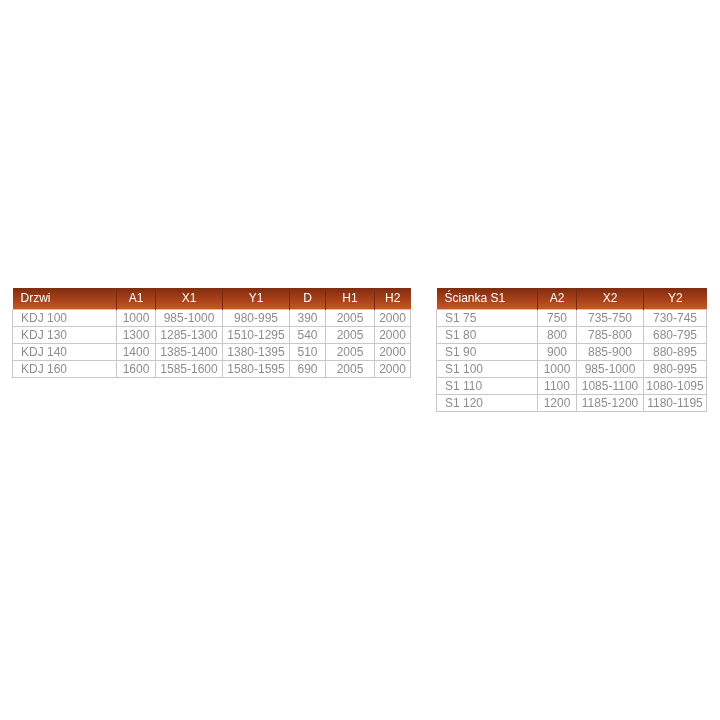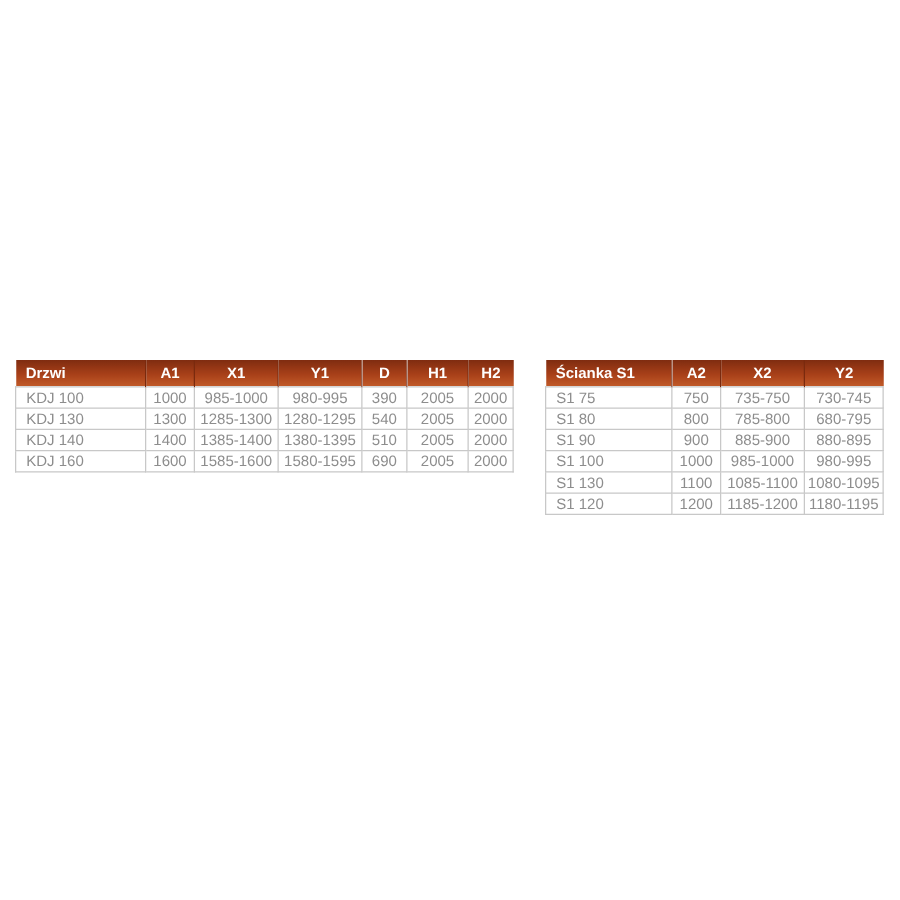--- a/index.html
+++ b/index.html
@@ -24,21 +24,21 @@
   .table-wrap.left{left:12px;}
   .table-wrap.right{left:436px;}
   table.spec-table{
     border-collapse:collapse;
     table-layout:fixed;
   }
   table.spec-table th{
     background:linear-gradient(180deg,var(--grad-top) 0%,var(--grad-mid) 55%,var(--grad-bottom) 100%);
     color:var(--header-text);
     font-size:12px;
-    font-weight:bold;
+    font-weight:normal;
     height:21px;
     text-align:center;
     vertical-align:middle;
     border-left:1px solid var(--header-sep);
     white-space:nowrap;
     overflow:hidden;
     margin-left:16px;
   }
   table.spec-table th.first{
     text-align:left;
@@ -92,21 +92,21 @@
           <td>985-1000</td>
           <td>980-995</td>
           <td>390</td>
           <td>2005</td>
           <td>2000</td>
         </tr>
         <tr>
           <td class="first">KDJ 130</td>
           <td>1300</td>
           <td>1285-1300</td>
-          <td>1280-1295</td>
+          <td>1510-1295</td>
           <td>540</td>
           <td>2005</td>
           <td>2000</td>
         </tr>
         <tr>
           <td class="first">KDJ 140</td>
           <td>1400</td>
           <td>1385-1400</td>
           <td>1380-1395</td>
           <td>510</td>
@@ -161,21 +161,21 @@
           <td>885-900</td>
           <td>880-895</td>
         </tr>
         <tr>
           <td class="first">S1 100</td>
           <td>1000</td>
           <td>985-1000</td>
           <td>980-995</td>
         </tr>
         <tr>
-          <td class="first">S1 130</td>
+          <td class="first">S1 110</td>
           <td>1100</td>
           <td>1085-1100</td>
           <td>1080-1095</td>
         </tr>
         <tr>
           <td class="first">S1 120</td>
           <td>1200</td>
           <td>1185-1200</td>
           <td>1180-1195</td>
         </tr>

